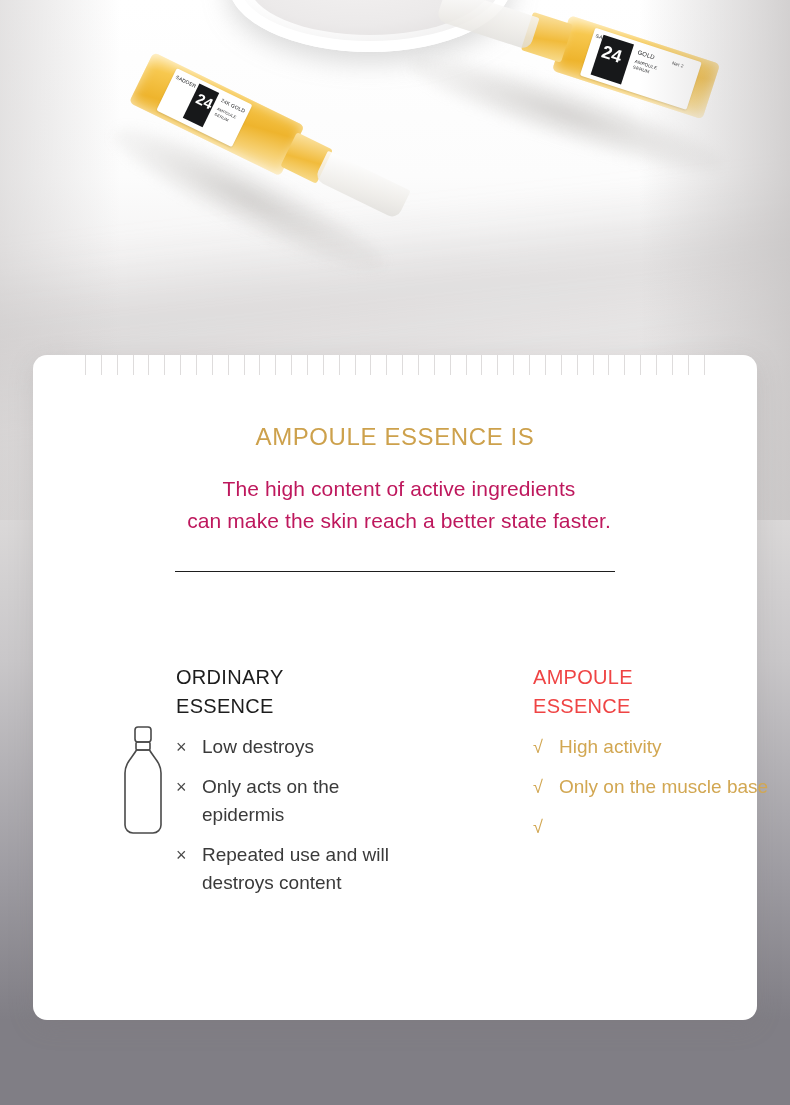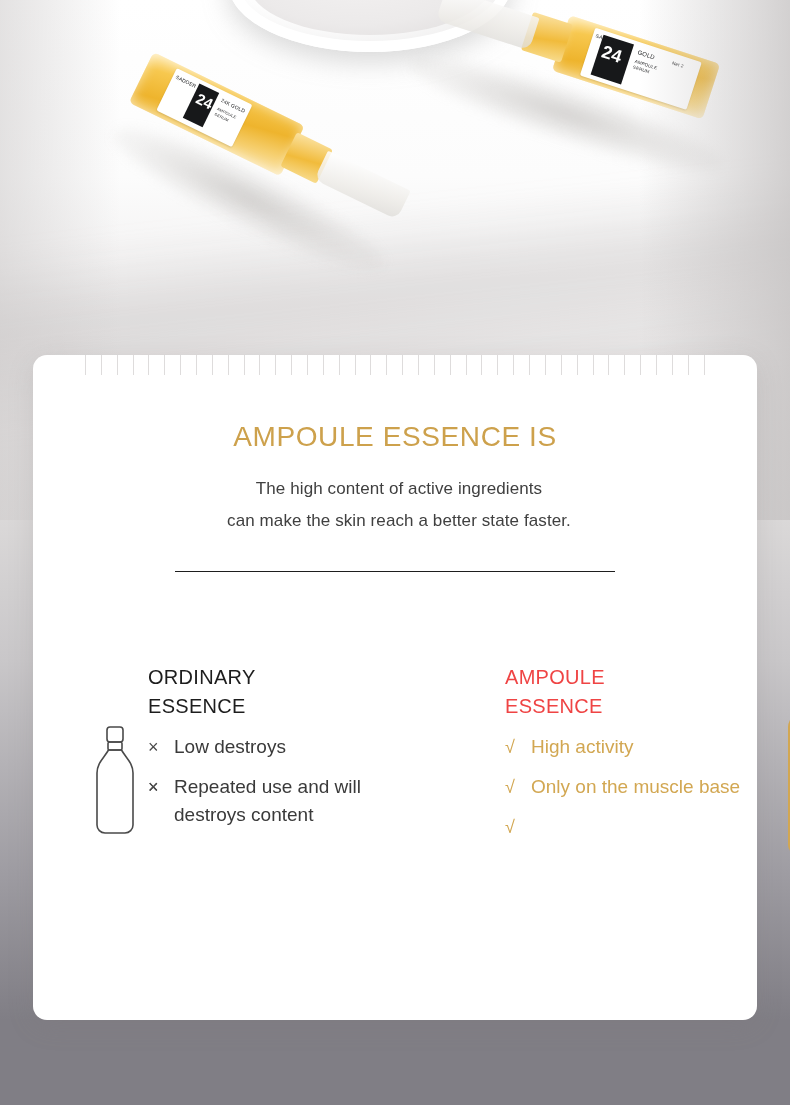--- a/index.html
+++ b/index.html
@@ -184,47 +184,48 @@
     width: 1px;
     height: 20px;
     background: #dedcdc;
   }
 
   #card .headline {
     margin: 0;
     padding: 60px 0 0 0;
     text-align: center;
     color: #cda14c;
-    font-size: 28px;
+    font-size: 24px;
     line-height: 44px;
     letter-spacing: .6px;
     font-weight: normal;
   }
   #card .sub {
     margin: 14px 0 0 8px;
     text-align: center;
-    color: #404040;
-    font-size: 17px;
+    color: #be185d;
+    font-size: 21px;
     line-height: 32px;
     letter-spacing: .1px;
   }
   #card .divider {
     width: 440px;
     height: 1px;
     background: #1e1e1e;
     margin: 34px auto 0 auto;
   }
 
   
   #compare {
     position: absolute;
     left: 0;
     top: 308px;
     width: 100%;
     display: flex;
+    padding-left: 28px;
   }
   .col {
     position: relative;
     box-sizing: border-box;
   }
   .col-left  { width: 362px; padding-left: 115px; }
   .col-right { width: 362px; padding-left: 110px; }
 
   .col h3 {
     margin: 0;
@@ -412,20 +413,21 @@
           <span>ESSENCE</span>
         </h3>
 
         <ul class="bullets">
           <li>
             <span class="mk">×</span>
             <span>Low destroys</span>
           </li>
           <li>
             <span class="mk">×</span>
+            <span>Only acts on the epidermis</span>
           </li>
           <li>
             <span class="mk">×</span>
             <span>Repeated use and will destroys content</span>
           </li>
         </ul>
       </div>
 
       <div class="col col-right">
         <svg id="ampoule-icon" viewBox="0 0 48 180">

